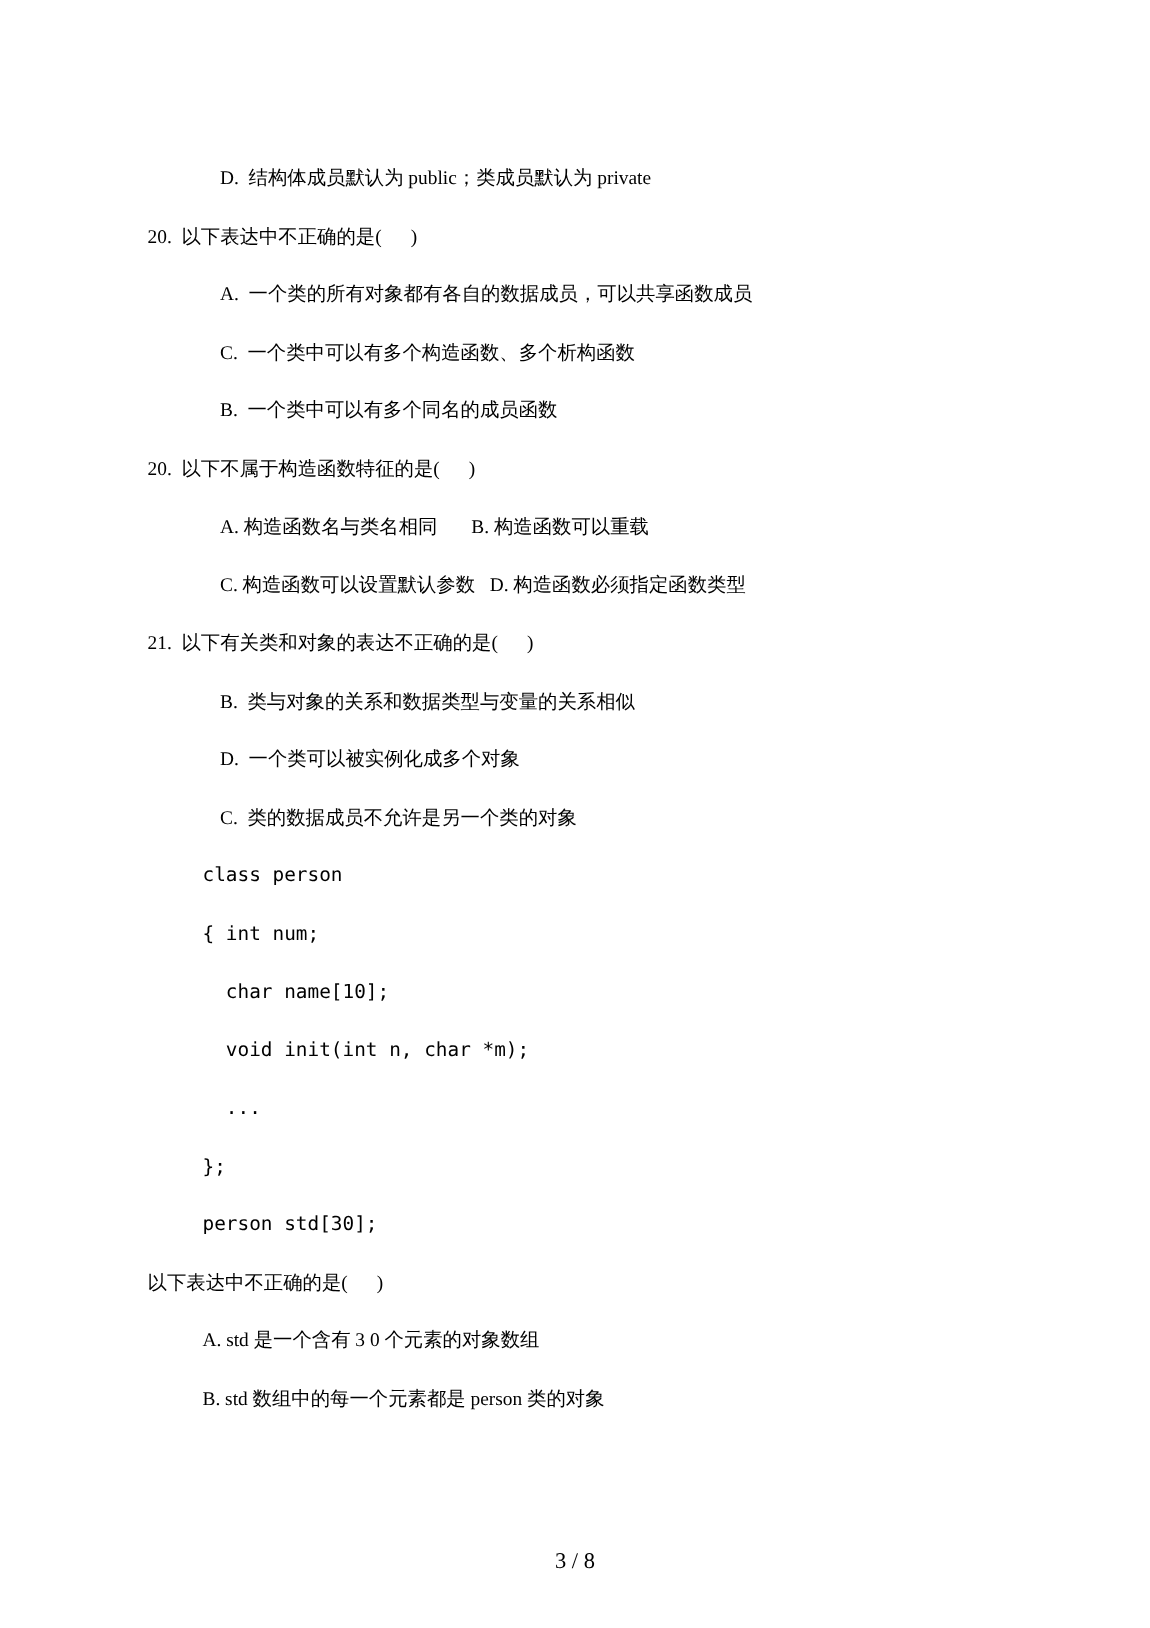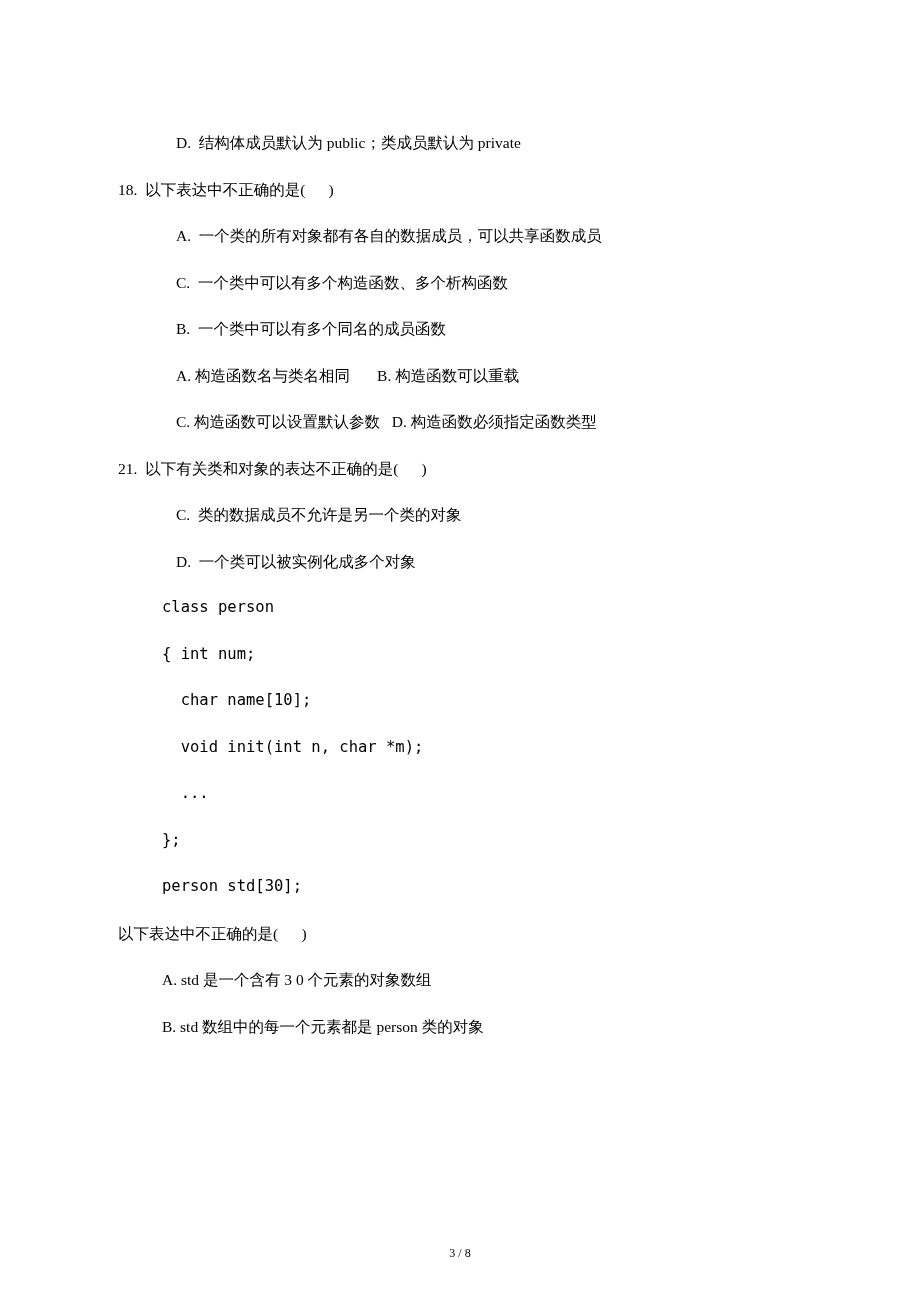--- a/index.html
+++ b/index.html
@@ -22,42 +22,44 @@
     top: 108px;
     width: 700px;
     white-space: pre-wrap;
   }
   .page-num {
     position: absolute;
     left: 0;
     width: 920px;
     bottom: 40px;
     text-align: center;
-    font-size: 12px;
+    font-size: 18px;
   }
   .ln { display: block; }
   .il0 { padding-left: 58px; }
   .il1 { padding-left: 0px; }
   .il2 { padding-left: 44px; }
   .mono { font-family: "SimSun","Consolas",monospace; }
 </style>
 </head>
 <body>
 
 <div class="page">
 <span class="ln il0">D.  结构体成员默认为 public；类成员默认为 private</span>
-<span class="ln il1">18.  以下表达中不正确的是(      )</span>
+<span class="ln il1">20.  以下表达中不正确的是(      )</span>
 <span class="ln il0">A.  一个类的所有对象都有各自的数据成员，可以共享函数成员</span>
 <span class="ln il0">C.  一个类中可以有多个构造函数、多个析构函数</span>
 <span class="ln il0">B.  一个类中可以有多个同名的成员函数</span>
+<span class="ln il1">20.  以下不属于构造函数特征的是(      )</span>
 <span class="ln il0">A. 构造函数名与类名相同       B. 构造函数可以重载</span>
 <span class="ln il0">C. 构造函数可以设置默认参数   D. 构造函数必须指定函数类型</span>
 <span class="ln il1">21.  以下有关类和对象的表达不正确的是(      )</span>
+<span class="ln il0">B.  类与对象的关系和数据类型与变量的关系相似</span>
+<span class="ln il0">D.  一个类可以被实例化成多个对象</span>
 <span class="ln il0">C.  类的数据成员不允许是另一个类的对象</span>
-<span class="ln il0">D.  一个类可以被实例化成多个对象</span>
 <span class="ln il2 mono">class person</span>
 <span class="ln il2 mono">{ int num;</span>
 <span class="ln il2 mono">  char name[10];</span>
 <span class="ln il2 mono">  void init(int n, char *m);</span>
 <span class="ln il2 mono">  ...</span>
 <span class="ln il2 mono">};</span>
 <span class="ln il2 mono">person std[30];</span>
 <span class="ln il1">以下表达中不正确的是(      )</span>
 <span class="ln il2">A. std 是一个含有 3 0 个元素的对象数组</span>
 <span class="ln il2">B. std 数组中的每一个元素都是 person 类的对象</span>

